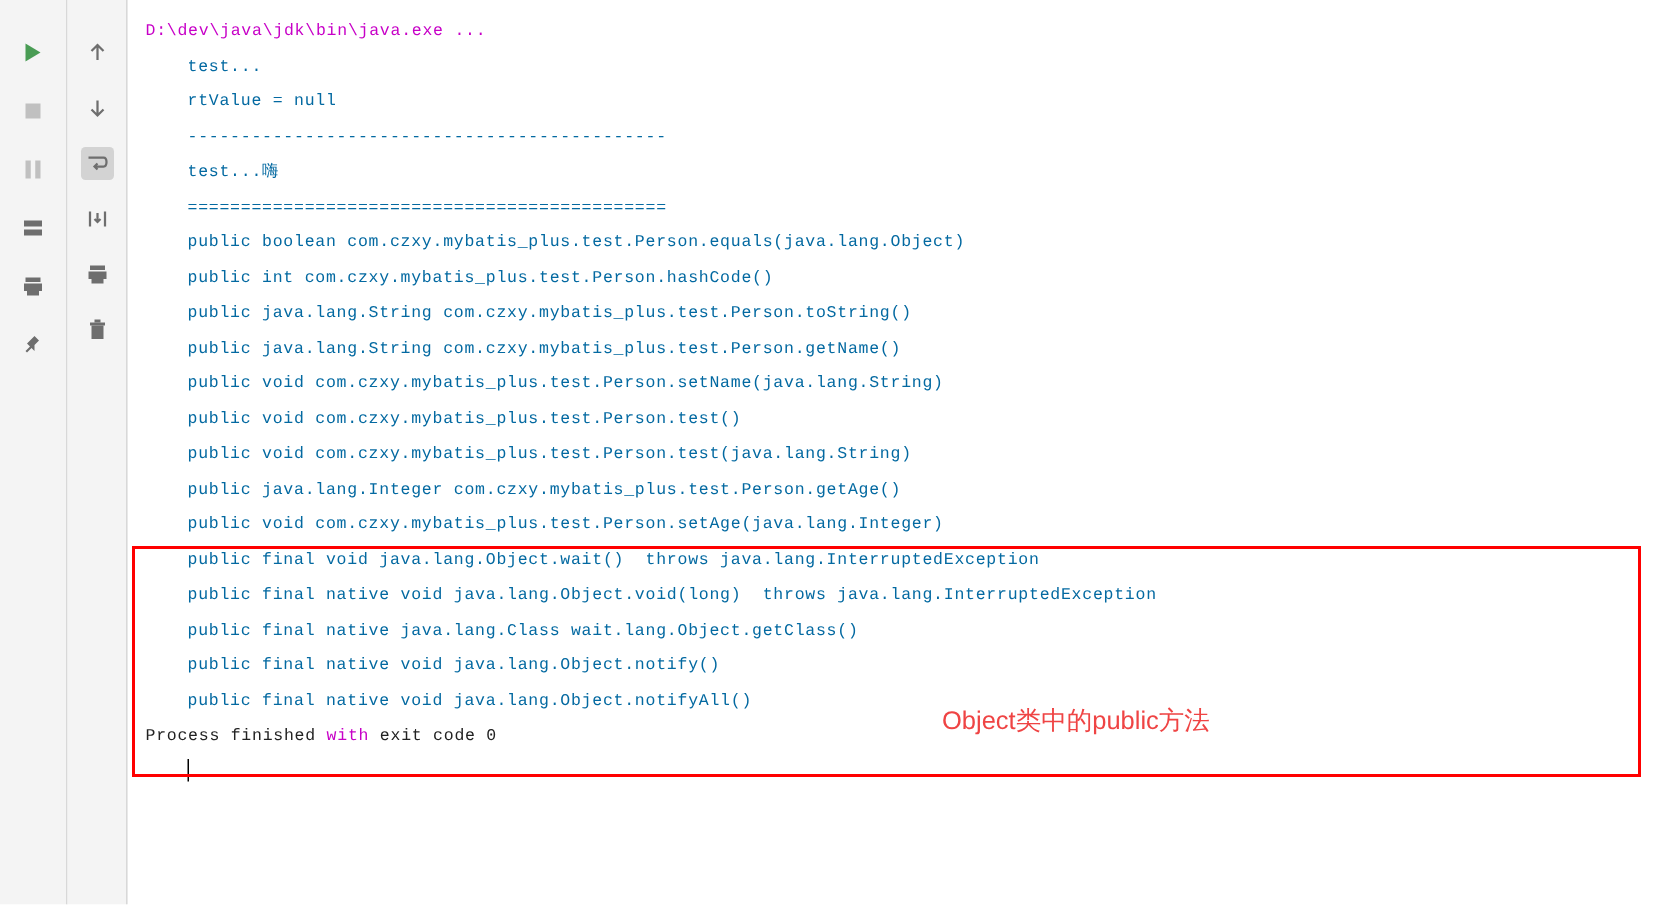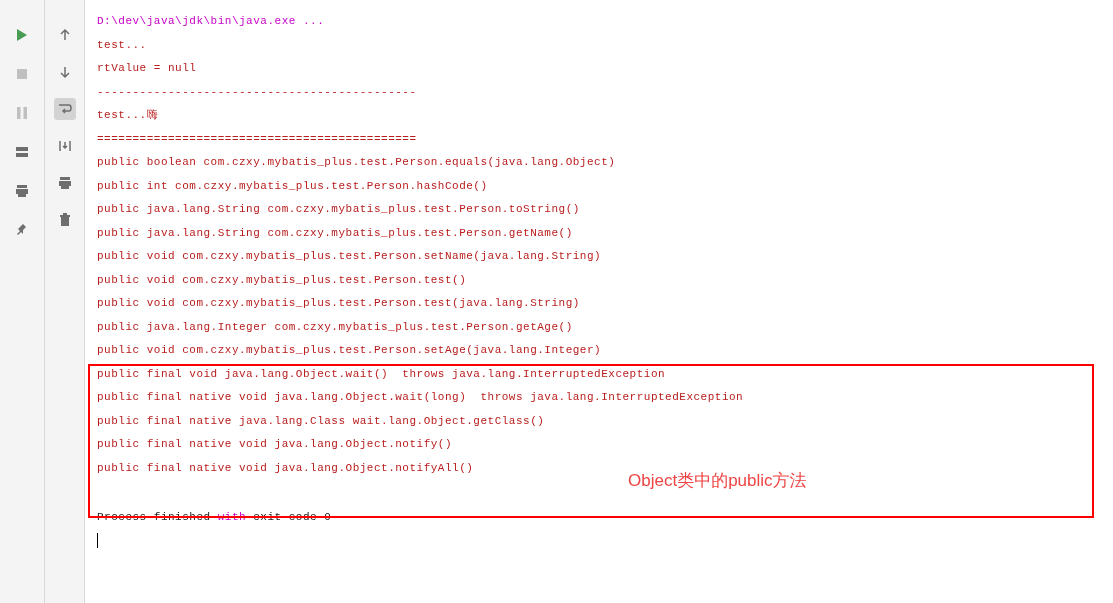--- a/index.html
+++ b/index.html
@@ -51,22 +51,22 @@
 .console {
   flex: 1;
   padding: 10px 12px 0 12px;
   font-family: "Courier New", Consolas, monospace;
   font-size: 11px;
   line-height: 23.5px;
   position: relative;
   overflow: hidden;
 }
 .cmd-line { color: #c700c7; letter-spacing: 0.5px; }
-.out-line { color: #b91c1c; letter-spacing: 0.5px; white-space: pre; }
-.finish-line { color: #222; letter-spacing: 0.5px; margin-top: 26px; }
+.out-line { color: #0369a1; letter-spacing: 0.5px; white-space: pre; margin-left: 28px; }
+.finish-line { color: #222; letter-spacing: 0.5px; }
 .finish-line .kw { color: #c700c7; }
 .red-box {
   position: absolute;
   border: 2px solid #ff0000;
   left: 88px;
   top: 364px;
   width: 1006px;
   height: 154px;
   pointer-events: none;
 }
@@ -173,21 +173,21 @@
   <div class="out-line">public boolean com.czxy.mybatis_plus.test.Person.equals(java.lang.Object)</div>
   <div class="out-line">public int com.czxy.mybatis_plus.test.Person.hashCode()</div>
   <div class="out-line">public java.lang.String com.czxy.mybatis_plus.test.Person.toString()</div>
   <div class="out-line">public java.lang.String com.czxy.mybatis_plus.test.Person.getName()</div>
   <div class="out-line">public void com.czxy.mybatis_plus.test.Person.setName(java.lang.String)</div>
   <div class="out-line">public void com.czxy.mybatis_plus.test.Person.test()</div>
   <div class="out-line">public void com.czxy.mybatis_plus.test.Person.test(java.lang.String)</div>
   <div class="out-line">public java.lang.Integer com.czxy.mybatis_plus.test.Person.getAge()</div>
   <div class="out-line">public void com.czxy.mybatis_plus.test.Person.setAge(java.lang.Integer)</div>
   <div class="out-line">public final void java.lang.Object.wait()  throws java.lang.InterruptedException</div>
-  <div class="out-line">public final native void java.lang.Object.wait(long)  throws java.lang.InterruptedException</div>
+  <div class="out-line">public final native void java.lang.Object.void(long)  throws java.lang.InterruptedException</div>
   <div class="out-line">public final native java.lang.Class wait.lang.Object.getClass()</div>
   <div class="out-line">public final native void java.lang.Object.notify()</div>
   <div class="out-line">public final native void java.lang.Object.notifyAll()</div>
   <div class="out-line"></div>
   <div class="finish-line">
     <span>Process finished </span><span class="kw">with</span><span> exit code 0</span>
   </div>
   <div class="out-line"><span class="cursor-bar"></span></div>
 </div>
 

